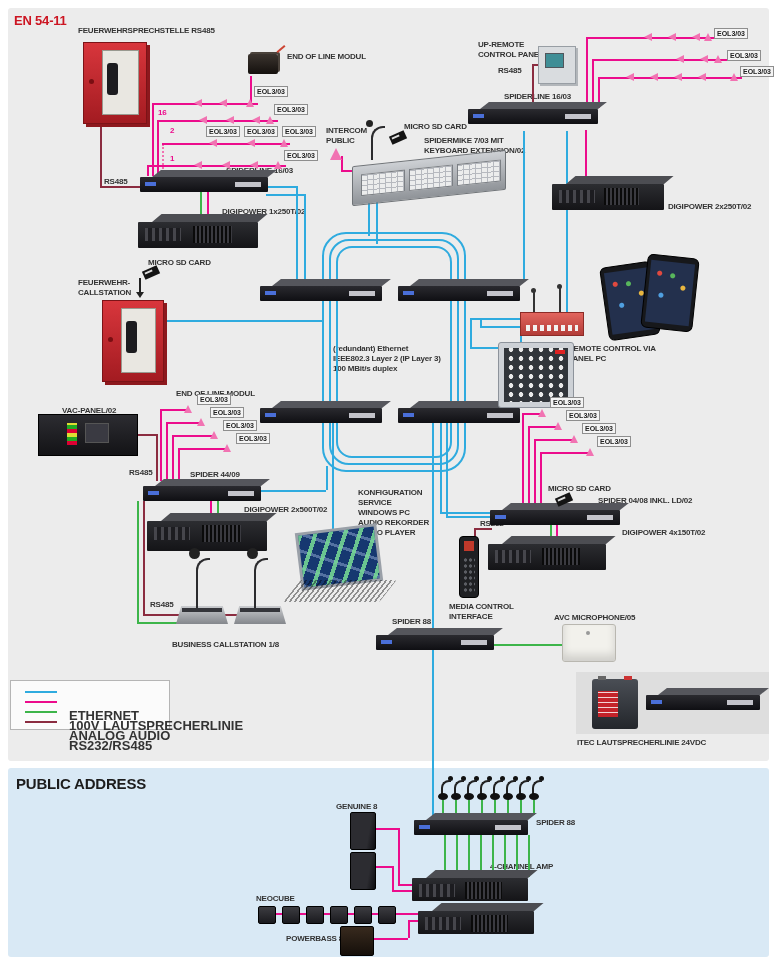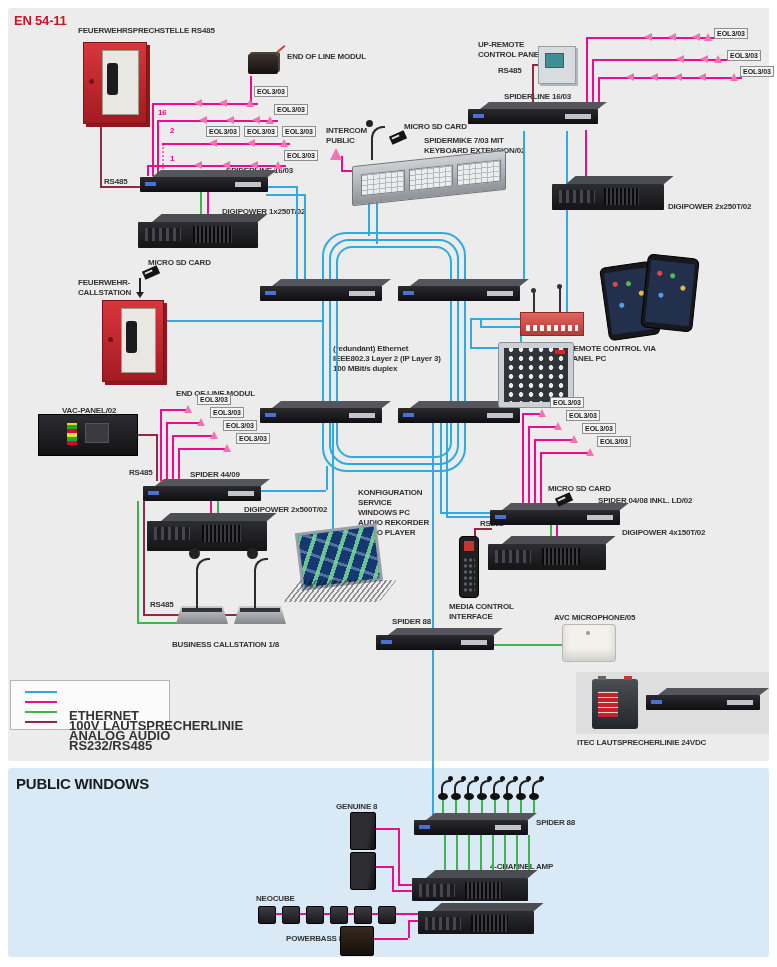--- a/index.html
+++ b/index.html
@@ -119,21 +119,21 @@
   .legrow .lt{position:absolute;left:44px;top:0;font-size:13px;line-height:10px;font-weight:bold;color:#333;white-space:nowrap;margin-top:24px;}
 </style>
 </head>
 <body>
 
 <div id="stage">
   <div id="p1" class="panel"></div>
   <div id="p2" class="panel"></div>
 
   <div class="lbl t-red" style="left:14px;top:14px;">EN 54-11</div>
-  <div class="lbl t-big" style="left:16px;top:776px;">PUBLIC WINDOWS</div>
+  <div class="lbl t-big" style="left:16px;top:776px;">PUBLIC ADDRESS</div>
 
   <div class="ring" style="left:322px;top:232px;width:140px;height:236px;border-radius:24px;"></div>
   <div class="ring" style="left:329px;top:239px;width:126px;height:222px;border-radius:20px;"></div>
   <div class="ring" style="left:336px;top:246px;width:112px;height:208px;border-radius:16px;"></div>
   <div class="lbl" style="left:333px;top:344px;">(redundant) Ethernet
 IEEE802.3 Layer 2 (IP Layer 3)
 100 MBit/s duplex</div>
 
   <i class="ln c-eth" style="left:266px;top:186px;width:30px;height:2px"></i>
   <i class="ln c-eth" style="left:296px;top:186px;width:2px;height:93px"></i>

